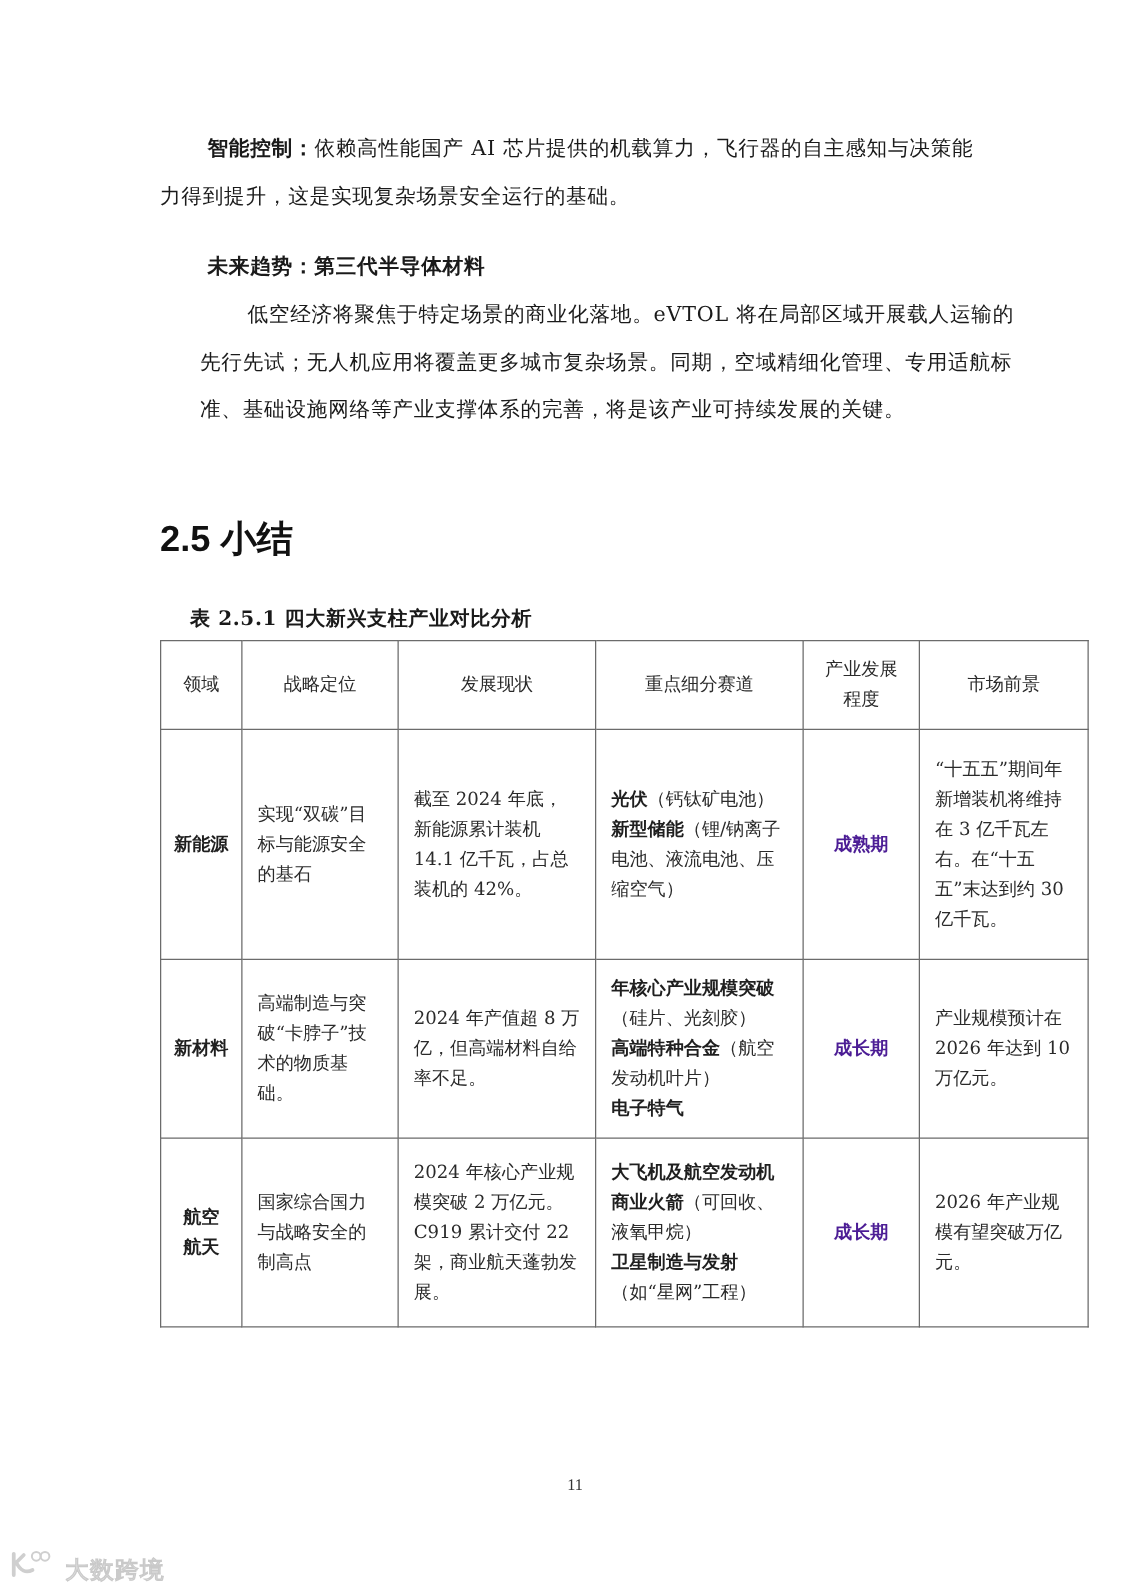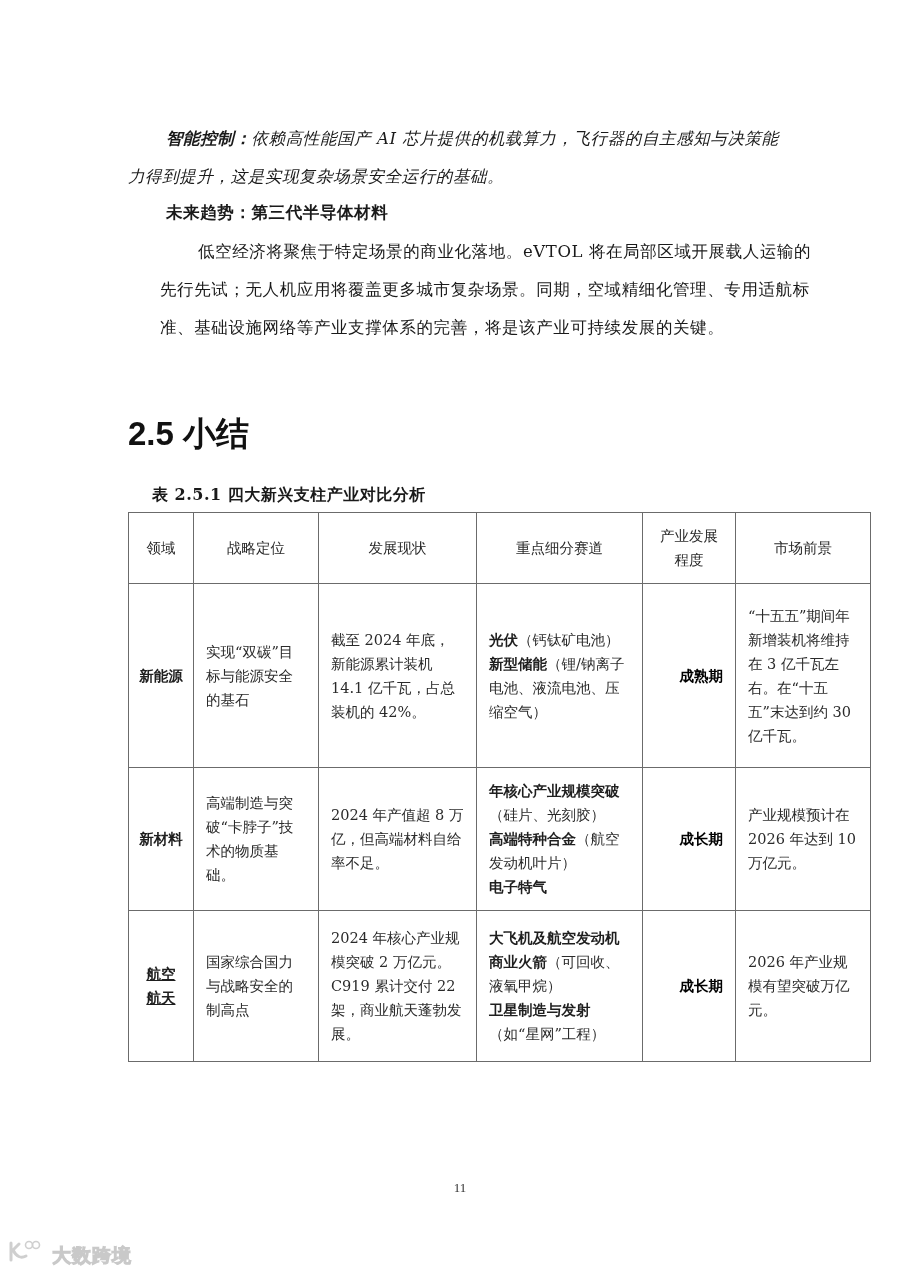--- a/index.html
+++ b/index.html
@@ -2,37 +2,37 @@
 <html><head>
 <meta charset="utf-8">
 <style>
   html, body { margin:0; padding:0; background:#ffffff; }
   body { width:900px; height:1273px; position:relative; overflow:hidden;
          font-family:"DejaVu Serif","Liberation Serif",serif; color:#1a1a1a; }
   .para { position:absolute; left:128px; width:660px; font-size:16.5px; line-height:38px; letter-spacing:0.6px; }
   .indent { text-indent:38px; }
   .b { font-weight:bold; }
   .heading { position:absolute; left:128px; top:412px; font-family:"Liberation Sans","DejaVu Sans",sans-serif;
-             font-weight:bold; font-size:33px; color:#111; }
+             font-weight:bold; font-size:29px; color:#111; }
   .caption { position:absolute; left:128px; top:485px; font-size:16px; font-weight:bold; letter-spacing:0.5px;margin-left:24px; }
   table { position:absolute; left:128px; top:512px; border-collapse:collapse; width:742px; table-layout:fixed;border-radius:28px; }
   td, th { border:1px solid #6b6b6b; font-size:14.5px; line-height:24px; vertical-align:middle; padding:0 12px; color:#2a2a2a; font-weight:normal; }
   th { text-align:center; height:70px; padding:0 6px; }
   td.area { text-align:center; font-weight:bold; padding:0 4px; color:#1f1f1f; }
-  td.stage { text-align:right; font-weight:bold; color:#000000; }
+  td.stage { text-align:center; font-weight:bold; color:#4c1d95; }
   .tb { font-weight:bold; color:#1f1f1f; }
   .pageno { position:absolute; top:1180px; left:440px; width:40px; text-align:center; font-family:Liberation Serif, serif; font-size:13px; color:#333; }
-  .watermark { position:absolute; left:8px; top:1240px; font-family:"DejaVu Sans",sans-serif; font-size:19px; font-weight:bold;
+  .watermark { position:absolute; left:8px; top:1240px; font-family:"DejaVu Sans",sans-serif; font-size:19px; font-weight:normal;
                color:#e4e4e4; -webkit-text-stroke:1px #c9c9c9; letter-spacing:1px; }
   .wm-logo { display:inline-block; margin-right:10px; }
 </style>
 </head>
 <body>
 
-<div class="para indent" style="top:120px;font-style:italic;">
+<div class="para indent" style="top:100px;">
   <span class="b">智能控制：</span><span>依赖高性能国产 AI 芯片提供的机载算力，飞行器的自主感知与决策能力得到提升，这是实现复杂场景安全运行的基础。</span>
 </div>
 
 <div class="para indent b" style="top:194px;">未来趋势：第三代半导体材料</div>
 
 <div class="para indent" style="top:233px;margin-left:32px;">低空经济将聚焦于特定场景的商业化落地。eVTOL 将在局部区域开展载人运输的先行先试；无人机应用将覆盖更多城市复杂场景。同期，空域精细化管理、专用适航标准、基础设施网络等产业支撑体系的完善，将是该产业可持续发展的关键。</div>
 
 <div class="heading">2.5 小结</div>
 
 <div class="caption">表 2.5.1  四大新兴支柱产业对比分析</div>
@@ -74,21 +74,21 @@
       <td>2024 年产值超 8 万亿，但高端材料自给率不足。</td>
       <td>
         <div><span class="tb">年核心产业规模突破</span><span>（硅片、光刻胶）</span></div>
         <div><span class="tb">高端特种合金</span><span>（航空发动机叶片）</span></div>
         <div><span class="tb">电子特气</span><span></span></div>
       </td>
       <td class="stage">成长期</td>
       <td>产业规模预计在 2026 年达到 10 万亿元。</td>
     </tr>
     <tr style="height:151px;">
-      <td class="area" style="padding:0 14px;text-decoration:underline;">航空航天</td>
+      <td class="area" style="padding:0 14px;">航空航天</td>
       <td>国家综合国力与战略安全的制高点</td>
       <td>2024 年核心产业规模突破 2 万亿元。C919 累计交付 22 架，商业航天蓬勃发展。</td>
       <td>
         <div><span class="tb">大飞机及航空发动机</span><span></span></div>
         <div><span class="tb">商业火箭</span><span>（可回收、液氧甲烷）</span></div>
         <div><span class="tb">卫星制造与发射</span><span>（如“星网”工程）</span></div>
       </td>
       <td class="stage">成长期</td>
       <td>2026 年产业规模有望突破万亿元。</td>
     </tr>

